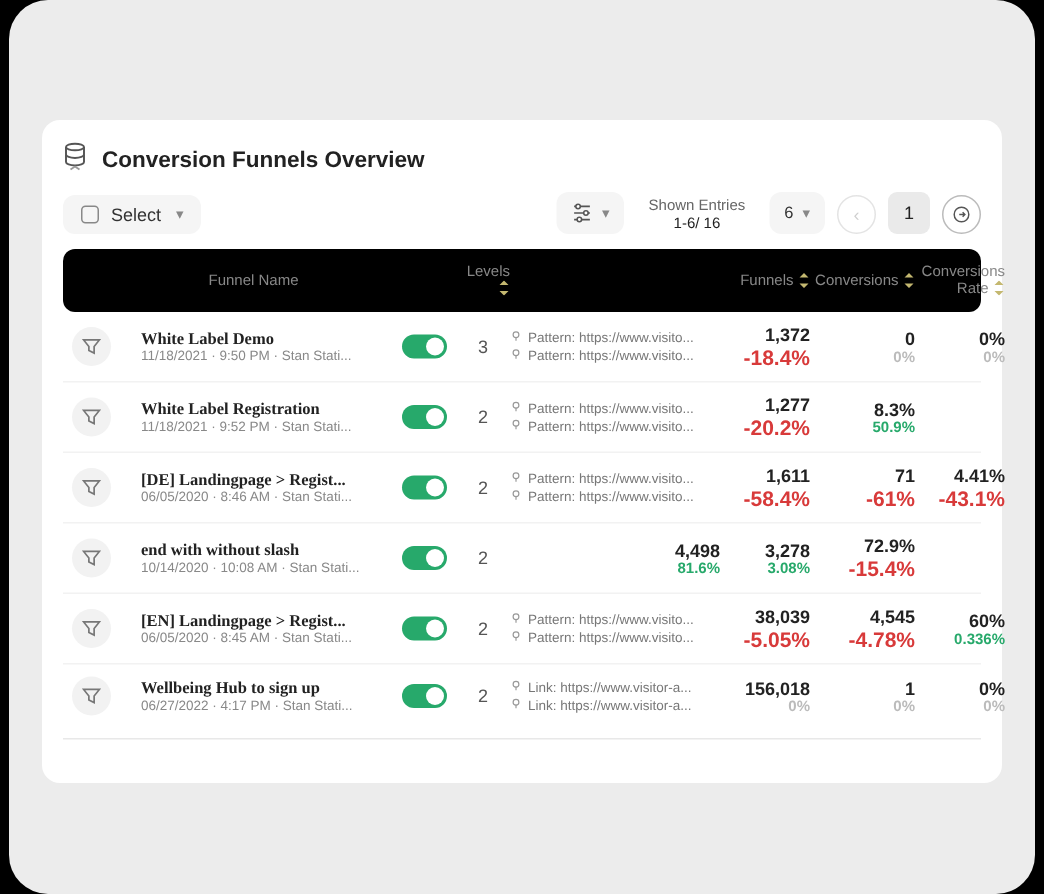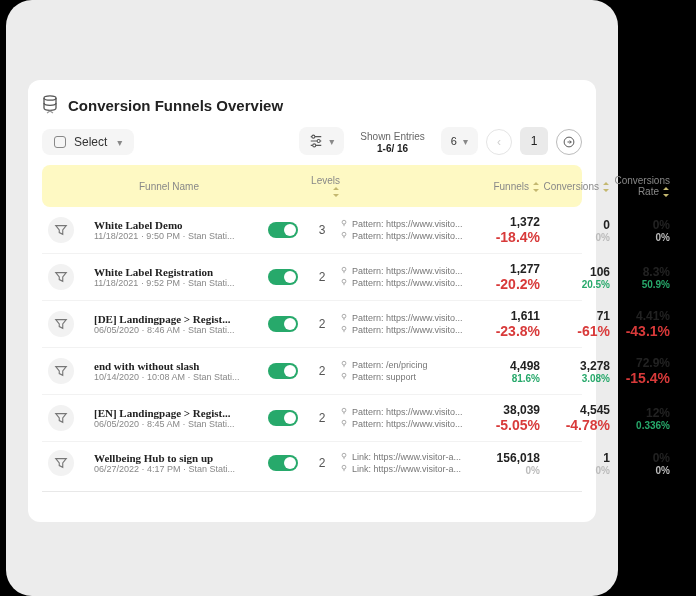--- a/index.html
+++ b/index.html
@@ -9,21 +9,21 @@
     font-family: -apple-system, BlinkMacSystemFont, "Segoe UI", Arial, sans-serif;
     font-size: 12px;
     color: #222;
     width: 696px;
     height: 596px;
     overflow: hidden;
   }
   .outer {
     position: absolute;
     left: 6px; top: 0;
-    width: 612px; height: 596px;
+    width: 684px; height: 596px;
     background: #ececec;
     border-radius: 26px;
     padding: 20px 22px;
   }
   .card {
     margin-top: 60px;
     background: #fff;
     border-radius: 12px;
     padding: 14px 14px 8px 14px;
     height: 442px;
@@ -58,21 +58,21 @@
   }
   .page-chip {
     width:28px; height:28px; background:#eaeaea; border-radius:6px;
     display:flex; align-items:center; justify-content:center; font-size:12px;
   }
   .table { width:100%; }
   .thead {
     display:grid;
     grid-template-columns: 46px 150px 60px 36px 140px 60px 70px 60px;
     align-items:center;
-    background:#fef9c3; border-radius:8px;
+    background:#000000; border-radius:8px;
     padding:10px 6px;
     font-size:10px; color:#888;
   }
   .thead .h-lvl, .thead .h-vis, .thead .h-conv, .thead .h-rate { text-align:right; }
   .sort svg { width:8px; height:10px; vertical-align:middle; margin-left:3px; }
   .rows { display:flex; flex-direction:column; }
   .row {
     display:grid;
     grid-template-columns: 46px 150px 60px 36px 140px 60px 70px 60px;
     align-items:center;
@@ -140,21 +140,21 @@
         <svg viewBox="0 0 16 16">
             <path d="M2 3h12M2 8h12M2 13h12" stroke="#555" stroke-width="1.3"></path>
             <circle cx="5" cy="3" r="1.7" fill="#fff" stroke="#555" stroke-width="1.2"></circle>
             <circle cx="11" cy="8" r="1.7" fill="#fff" stroke="#555" stroke-width="1.2"></circle>
             <circle cx="6" cy="13" r="1.7" fill="#fff" stroke="#555" stroke-width="1.2"></circle>
           </svg>
         <span class="chev">▾</span>
       </div>
       <div class="shown">
         <div>Shown Entries</div>
-        <div style="color:#222;font-weight:700">1-6/ 16</div>
+        <div style="color:#222;font-weight:400">1-6/ 16</div>
       </div>
       <div class="mini-btn">
         <span>6</span>
         <span class="chev">▾</span>
       </div>
       <div class="circ" style="opacity:.4">
         <span>‹</span>
       </div>
       <div class="page-chip">
         <span>1</span>
@@ -262,24 +262,20 @@
                     <path d="M5 6v3" stroke="#999" stroke-width="1"></path>
                   </svg></span>
                 <span>Pattern: https://www.visito...</span>
               </div>
             </div>
             <div class="num-col">
               <div class="num-big">1,277</div>
               <div class="delta-neg">-20.2%</div>
             </div>
             <div class="num-col">
-              <div class="num-big">106</div>
-              <div class="delta-pos">20.5%</div>
-            </div>
-            <div class="num-col">
               <div class="num-big">8.3%</div>
               <div class="delta-pos">50.9%</div>
             </div>
           </div>
           <div class="row">
             <div>
               <div class="ficon">
                 <svg viewBox="0 0 16 16" width="14" height="14">
                   <path d="M2 3h12l-4 5v5l-4-2V8z" fill="none" stroke="#777" stroke-width="1.3"></path>
                 </svg>
@@ -304,21 +300,21 @@
               <div class="pl">
                 <span class="pin"><svg viewBox="0 0 10 10">
                     <circle cx="5" cy="4" r="2.4" fill="none" stroke="#999" stroke-width="1"></circle>
                     <path d="M5 6v3" stroke="#999" stroke-width="1"></path>
                   </svg></span>
                 <span>Pattern: https://www.visito...</span>
               </div>
             </div>
             <div class="num-col">
               <div class="num-big">1,611</div>
-              <div class="delta-neg">-23.8%</div>
+              <div class="delta-neg">-58.4%</div>
             </div>
             <div class="num-col">
               <div class="num-big">71</div>
               <div class="delta-neg">-61%</div>
             </div>
             <div class="num-col">
               <div class="num-big">4.41%</div>
               <div class="delta-neg">-43.1%</div>
             </div>
           </div>
@@ -331,36 +327,20 @@
               </div>
             </div>
             <div>
               <div class="fname">end with without slash</div>
               <div class="fmeta">10/14/2020 · 10:08 AM · Stan Stati...</div>
             </div>
             <div>
               <div class="toggle"></div>
             </div>
             <div class="lvl">2</div>
-            <div class="patterns">
-              <div class="pl">
-                <span class="pin"><svg viewBox="0 0 10 10">
-                    <circle cx="5" cy="4" r="2.4" fill="none" stroke="#999" stroke-width="1"></circle>
-                    <path d="M5 6v3" stroke="#999" stroke-width="1"></path>
-                  </svg></span>
-                <span>Pattern: /en/pricing</span>
-              </div>
-              <div class="pl">
-                <span class="pin"><svg viewBox="0 0 10 10">
-                    <circle cx="5" cy="4" r="2.4" fill="none" stroke="#999" stroke-width="1"></circle>
-                    <path d="M5 6v3" stroke="#999" stroke-width="1"></path>
-                  </svg></span>
-                <span>Pattern: support</span>
-              </div>
-            </div>
             <div class="num-col">
               <div class="num-big">4,498</div>
               <div class="delta-pos">81.6%</div>
             </div>
             <div class="num-col">
               <div class="num-big">3,278</div>
               <div class="delta-pos">3.08%</div>
             </div>
             <div class="num-col">
               <div class="num-big">72.9%</div>
@@ -401,21 +381,21 @@
             </div>
             <div class="num-col">
               <div class="num-big">38,039</div>
               <div class="delta-neg">-5.05%</div>
             </div>
             <div class="num-col">
               <div class="num-big">4,545</div>
               <div class="delta-neg">-4.78%</div>
             </div>
             <div class="num-col">
-              <div class="num-big">12%</div>
+              <div class="num-big">60%</div>
               <div class="delta-pos">0.336%</div>
             </div>
           </div>
           <div class="row">
             <div>
               <div class="ficon">
                 <svg viewBox="0 0 16 16" width="14" height="14">
                   <path d="M2 3h12l-4 5v5l-4-2V8z" fill="none" stroke="#777" stroke-width="1.3"></path>
                 </svg>
               </div>

